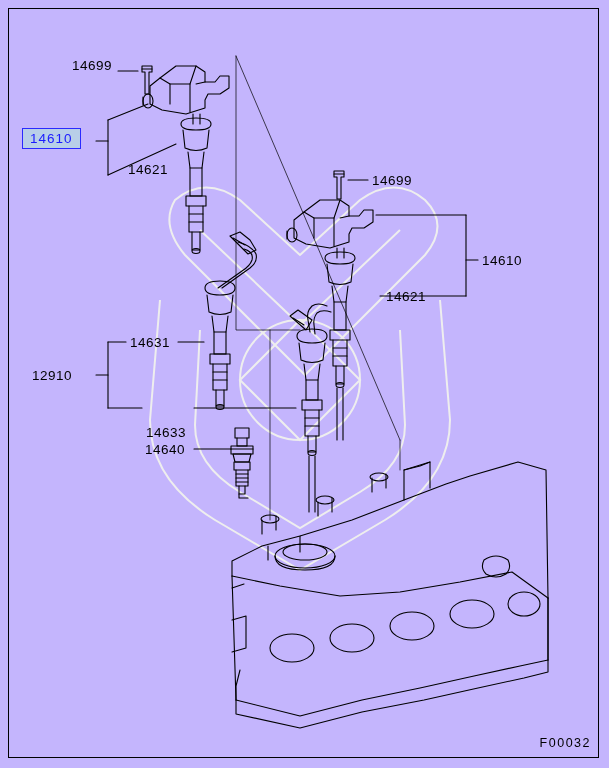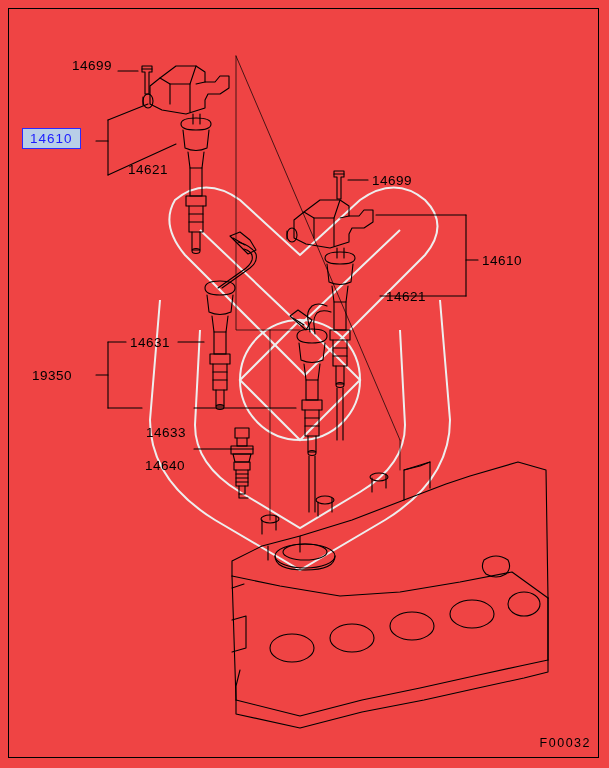--- a/index.html
+++ b/index.html
@@ -7,21 +7,21 @@
     padding: 0;
     background: #ffffff;
   }
   body {
     font-family: "Liberation Sans", sans-serif;
   }
   #page {
     position: relative;
     width: 609px;
     height: 768px;
-    background: #ef4444;
+    background: #c4b5fd;
     overflow: hidden;
   }
   #frame {
     position: absolute;
     left: 8px;
     top: 8px;
     width: 591px;
     height: 750px;
     border: 1px solid #000000;
     box-sizing: border-box;
@@ -235,18 +235,18 @@
     </g>
   </svg>
 
   <div class="label" style="left:72px; top:58px;">14699</div>
   <div class="label highlight" style="left:22px; top:128px;">14610</div>
   <div class="label" style="left:128px; top:162px;">14621</div>
   <div class="label" style="left:372px; top:173px;">14699</div>
   <div class="label" style="left:482px; top:253px;">14610</div>
   <div class="label" style="left:386px; top:289px;">14621</div>
   <div class="label" style="left:130px; top:335px;">14631</div>
-  <div class="label" style="left:32px; top:368px;">19350</div>
+  <div class="label" style="left:32px; top:368px;">12910</div>
   <div class="label" style="left:146px; top:401px;margin-top:24px;">14633</div>
-  <div class="label" style="left:145px; top:442px;margin-top:16px;">14640</div>
+  <div class="label" style="left:145px; top:442px;">14640</div>
 
   <div class="code">F00032</div>
 </div>
 
 </body></html>

